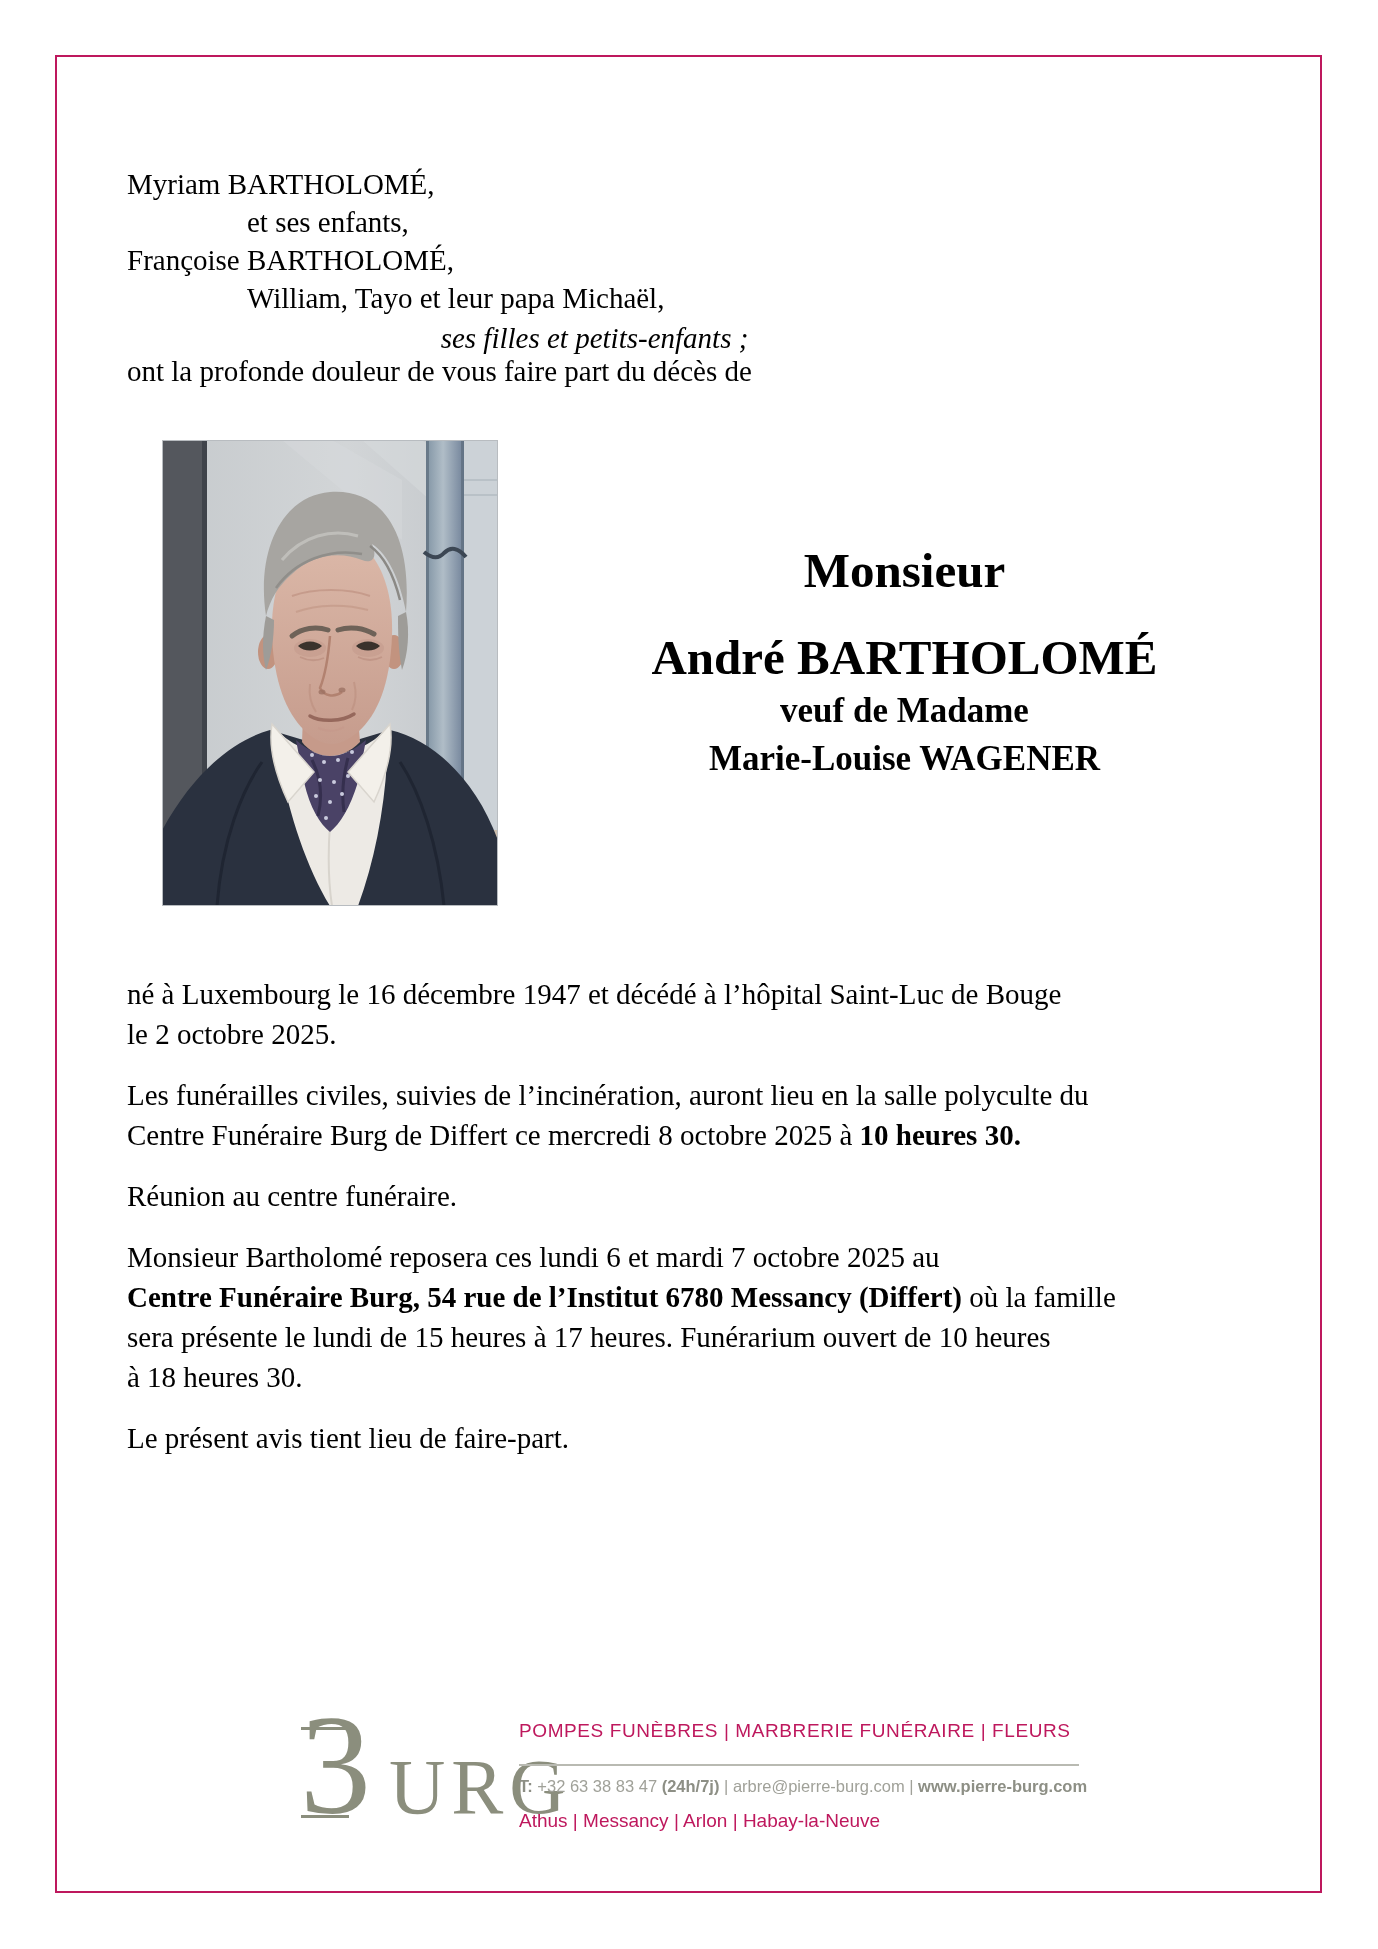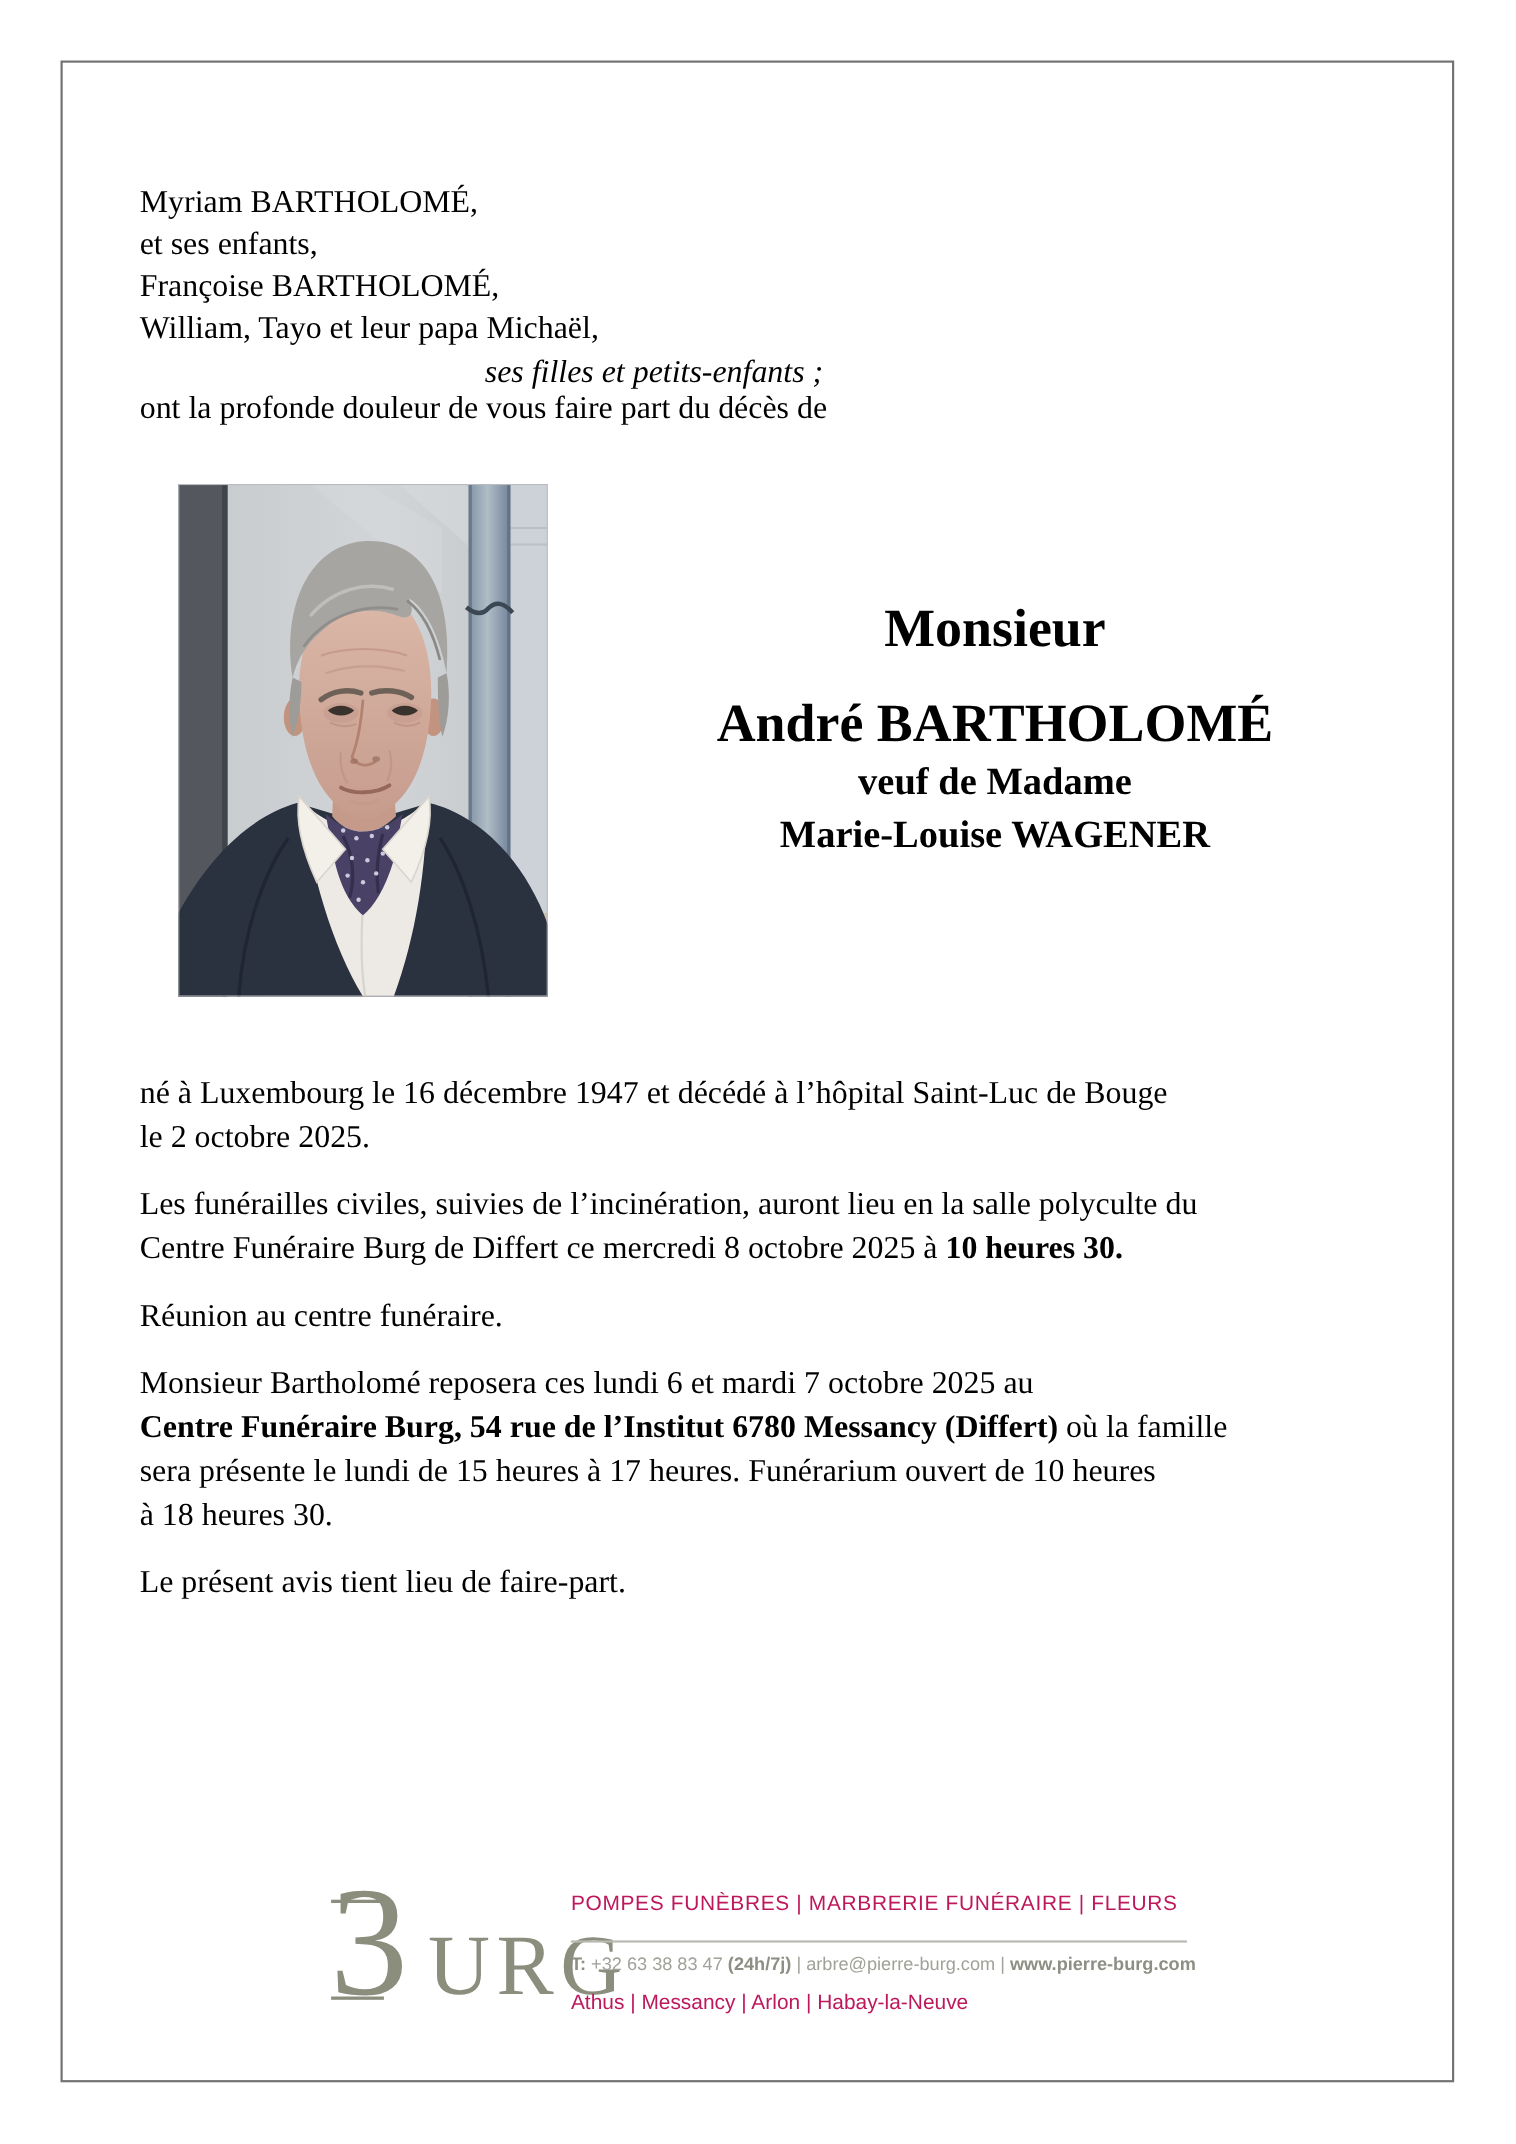--- a/index.html
+++ b/index.html
@@ -2,26 +2,26 @@
 <html><head>
 <meta charset="utf-8">
 <style>
   html,body{margin:0;padding:0;}
   body{
     width:1378px;height:1949px;position:relative;background:#ffffff;
     font-family:"Liberation Serif","DejaVu Serif",serif;color:#000;
   }
   .sheet{
     position:absolute;left:55px;top:55px;width:1267px;height:1838px;
-    border:2px solid #737373;box-sizing:border-box;background:#fff;
+    border:2px solid #be185d;box-sizing:border-box;background:#fff;
   }
   .abs{position:absolute;}
   
   .family{left:70px;top:108px;font-size:29px;line-height:38px;}
-  .family .indent{}
+  .family .indent{margin-left:120px;}
   .relatives{left:70px;top:262px;width:935px;text-align:center;font-style:italic;font-size:29px;line-height:38px;}
   .announce{left:70px;top:295px;font-size:29px;line-height:38px;}
   
   .photo{left:105px;top:383px;width:336px;height:466px;}
   
   .titleblock{left:440px;top:486px;right:8px;text-align:center;font-weight:bold;}
   .titleblock .big{font-size:49px;line-height:56px;margin:0;}
   .titleblock .m1{margin-bottom:31px;}
   .titleblock .m2{margin-bottom:4px;}
   .titleblock .sub{font-size:35px;line-height:42px;margin:0;}

